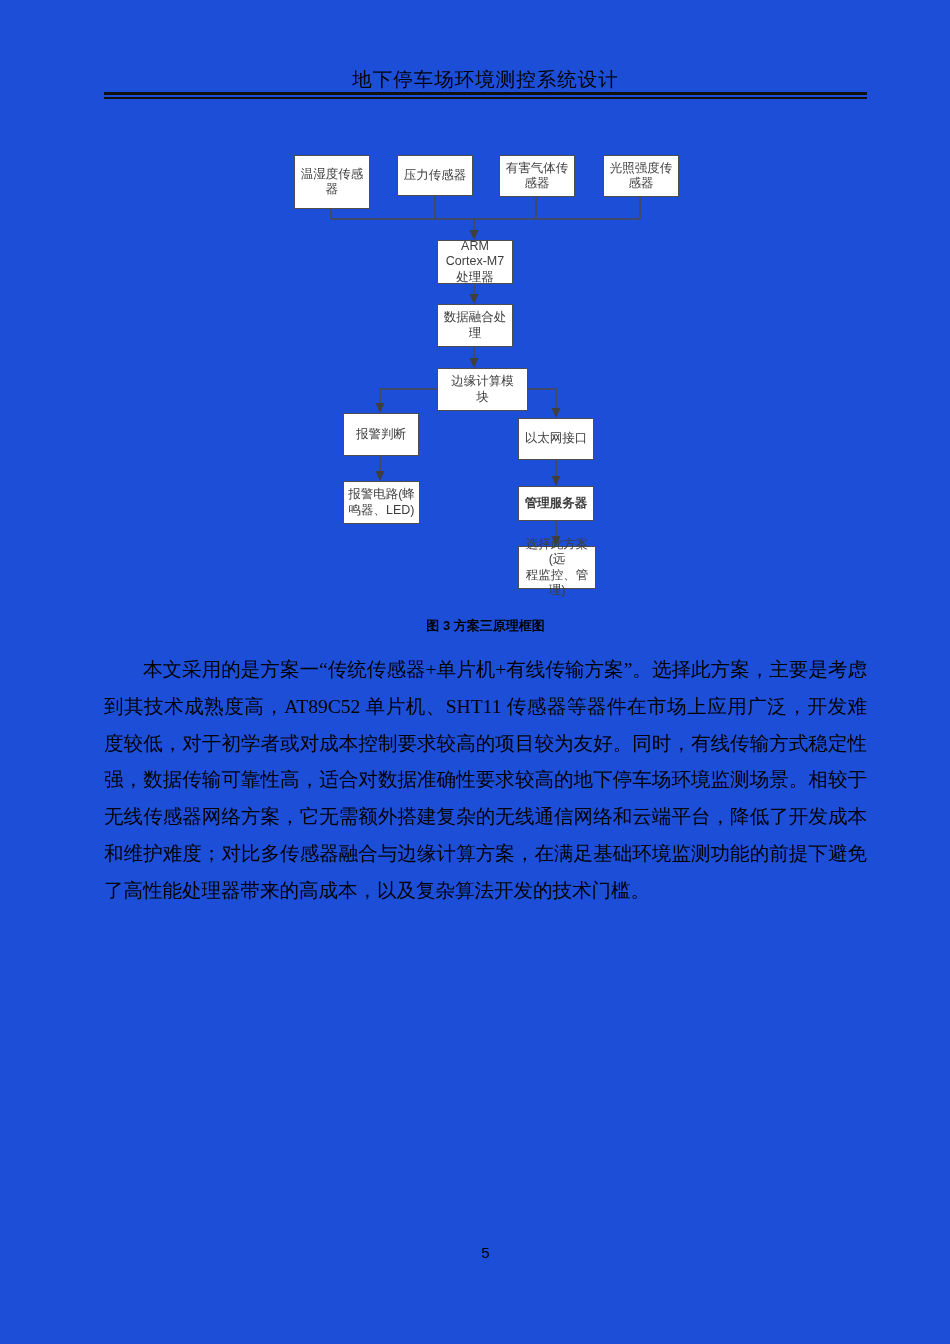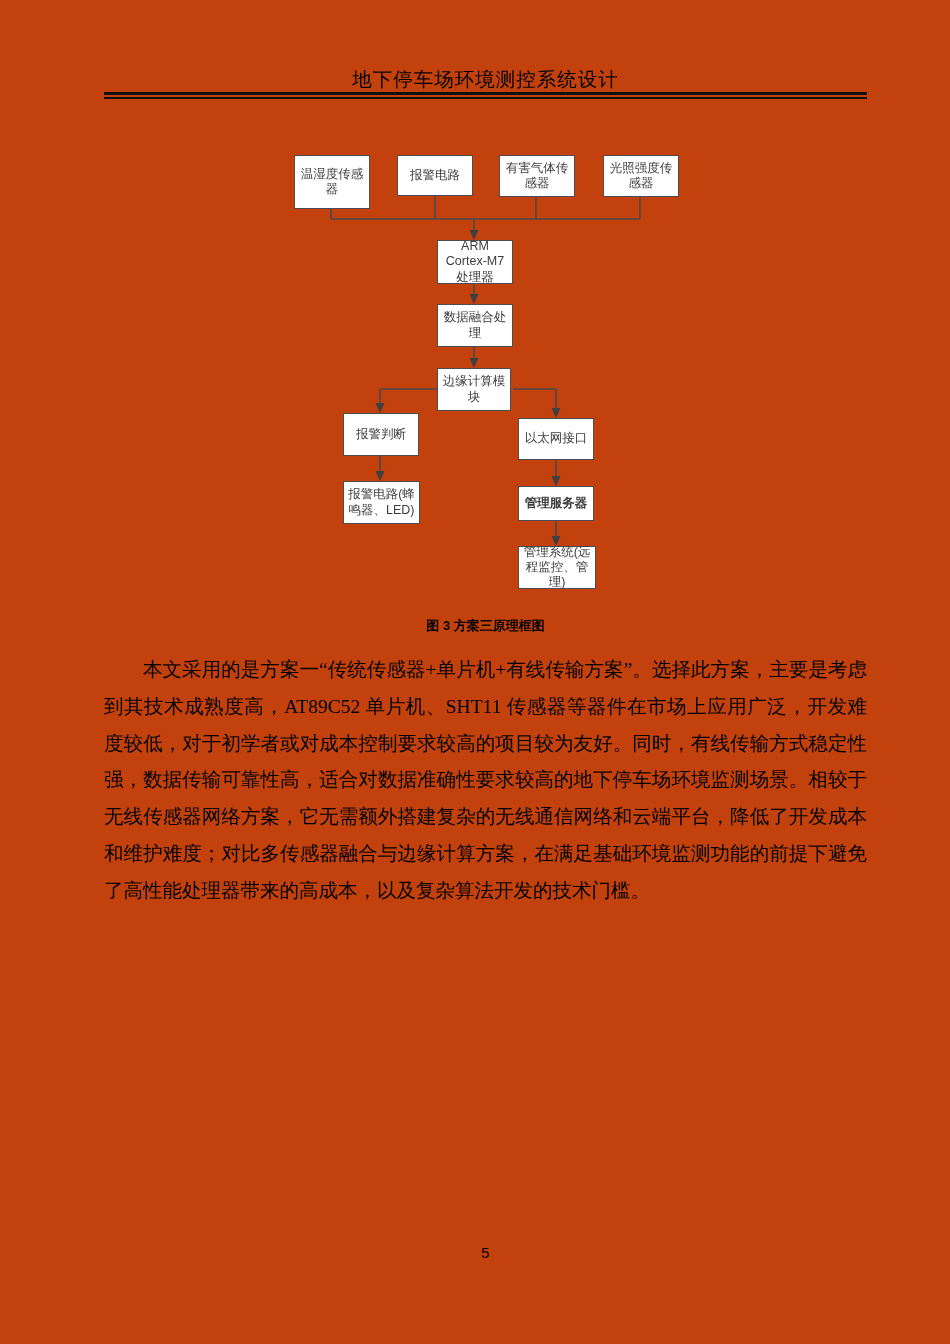--- a/index.html
+++ b/index.html
@@ -1,18 +1,18 @@
 <!DOCTYPE html>
 <html><head>
 <meta charset="utf-8">
 <style>
   html,body { margin:0; padding:0; background:#888; }
   .page {
     position:relative; width:950px; height:1344px; margin:0 auto;
-    background:#c2410c; overflow:hidden;
+    background:#1d4ed8; overflow:hidden;
     font-family:"Liberation Serif","DejaVu Serif",serif; color:#1a1a1a;
   }
   .header-title {
     position:absolute; left:104px; top:66px; width:763px;
     text-align:center; font-size:19.5px; letter-spacing:1px; color:#000;
   }
   .header-rule {
     position:absolute; left:104px; top:92px; width:763px; height:7px;
     box-sizing:border-box; border-top:3px solid #111; border-bottom:2px solid #111;
   }
@@ -73,58 +73,58 @@
         <polygon points="551.5,476 560.5,476 556,486"></polygon>
         <polygon points="551.5,536 560.5,536 556,546"></polygon>
       </g>
     </svg>
 
     <div class="dbox" style="left:294px;top:155px;width:76px;height:54px;">
         <span>温湿度传感
 器</span>
       </div>
     <div class="dbox" style="left:397px;top:155px;width:76px;height:41px;">
-        <span>报警电路</span>
+        <span>压力传感器</span>
       </div>
     <div class="dbox" style="left:499px;top:155px;width:76px;height:42px;">
         <span>有害气体传
 感器</span>
       </div>
     <div class="dbox" style="left:603px;top:155px;width:76px;height:42px;">
         <span>光照强度传
 感器</span>
       </div>
     <div class="dbox" style="left:437px;top:240px;width:76px;height:44px;">
         <span>ARM
 Cortex-M7
 处理器</span>
       </div>
     <div class="dbox" style="left:437px;top:304px;width:76px;height:43px;">
         <span>数据融合处
 理</span>
       </div>
-    <div class="dbox" style="left:437px;top:368px;width:74px;height:43px;justify-content:center;">
+    <div class="dbox" style="left:437px;top:368px;width:91px;height:43px;justify-content:center;">
         <span>边缘计算模
 块</span>
       </div>
     <div class="dbox" style="left:343px;top:413px;width:76px;height:43px;">
         <span>报警判断</span>
       </div>
     <div class="dbox" style="left:518px;top:418px;width:76px;height:42px;">
         <span>以太网接口</span>
       </div>
     <div class="dbox" style="left:343px;top:481px;width:77px;height:43px;">
         <span>报警电路(蜂
 鸣器、LED)</span>
       </div>
     <div class="dbox" style="left:518px;top:486px;width:76px;height:35px;font-weight:bold;">
         <span>管理服务器</span>
       </div>
     <div class="dbox" style="left:518px;top:546px;width:78px;height:43px;">
-        <span>管理系统(远
+        <span>选择此方案(远
 程监控、管
 理)</span>
       </div>
   </div>
 
   <div class="figure-caption">图 3 方案三原理框图</div>
 
   <div class="body-paragraph">本文采用的是方案一“传统传感器+单片机+有线传输方案”。选择此方案，主要是考虑到其技术成熟度高，AT89C52 单片机、SHT11 传感器等器件在市场上应用广泛，开发难度较低，对于初学者或对成本控制要求较高的项目较为友好。同时，有线传输方式稳定性强，数据传输可靠性高，适合对数据准确性要求较高的地下停车场环境监测场景。相较于无线传感器网络方案，它无需额外搭建复杂的无线通信网络和云端平台，降低了开发成本和维护难度；对比多传感器融合与边缘计算方案，在满足基础环境监测功能的前提下避免了高性能处理器带来的高成本，以及复杂算法开发的技术门槛。</div>
 
   <div class="page-number">5</div>

